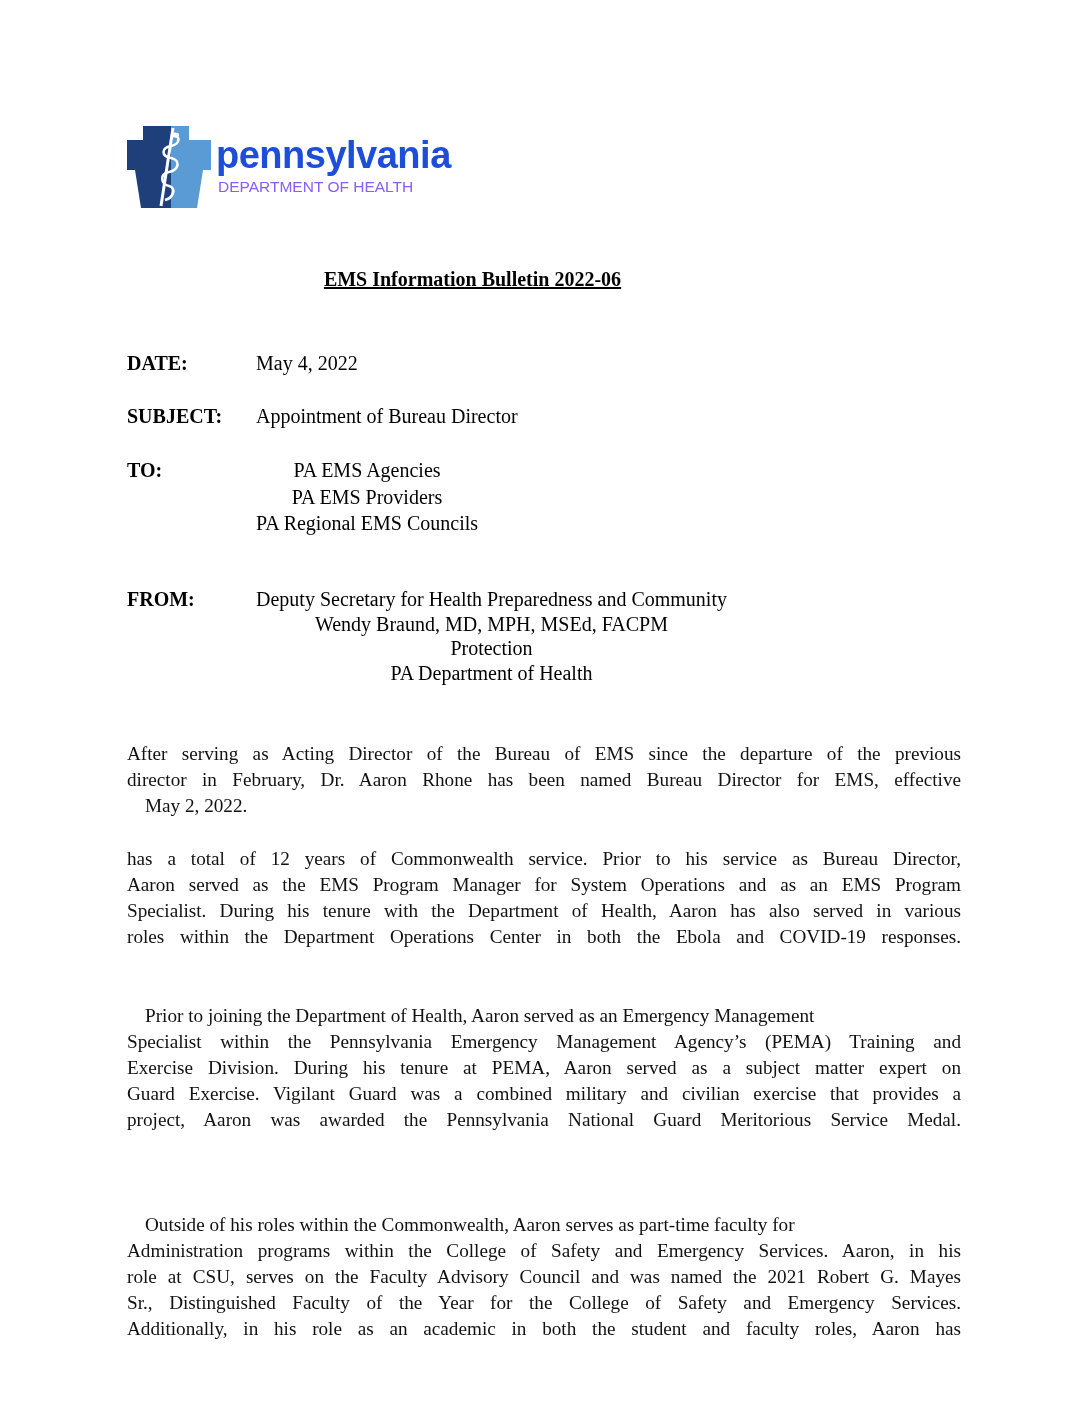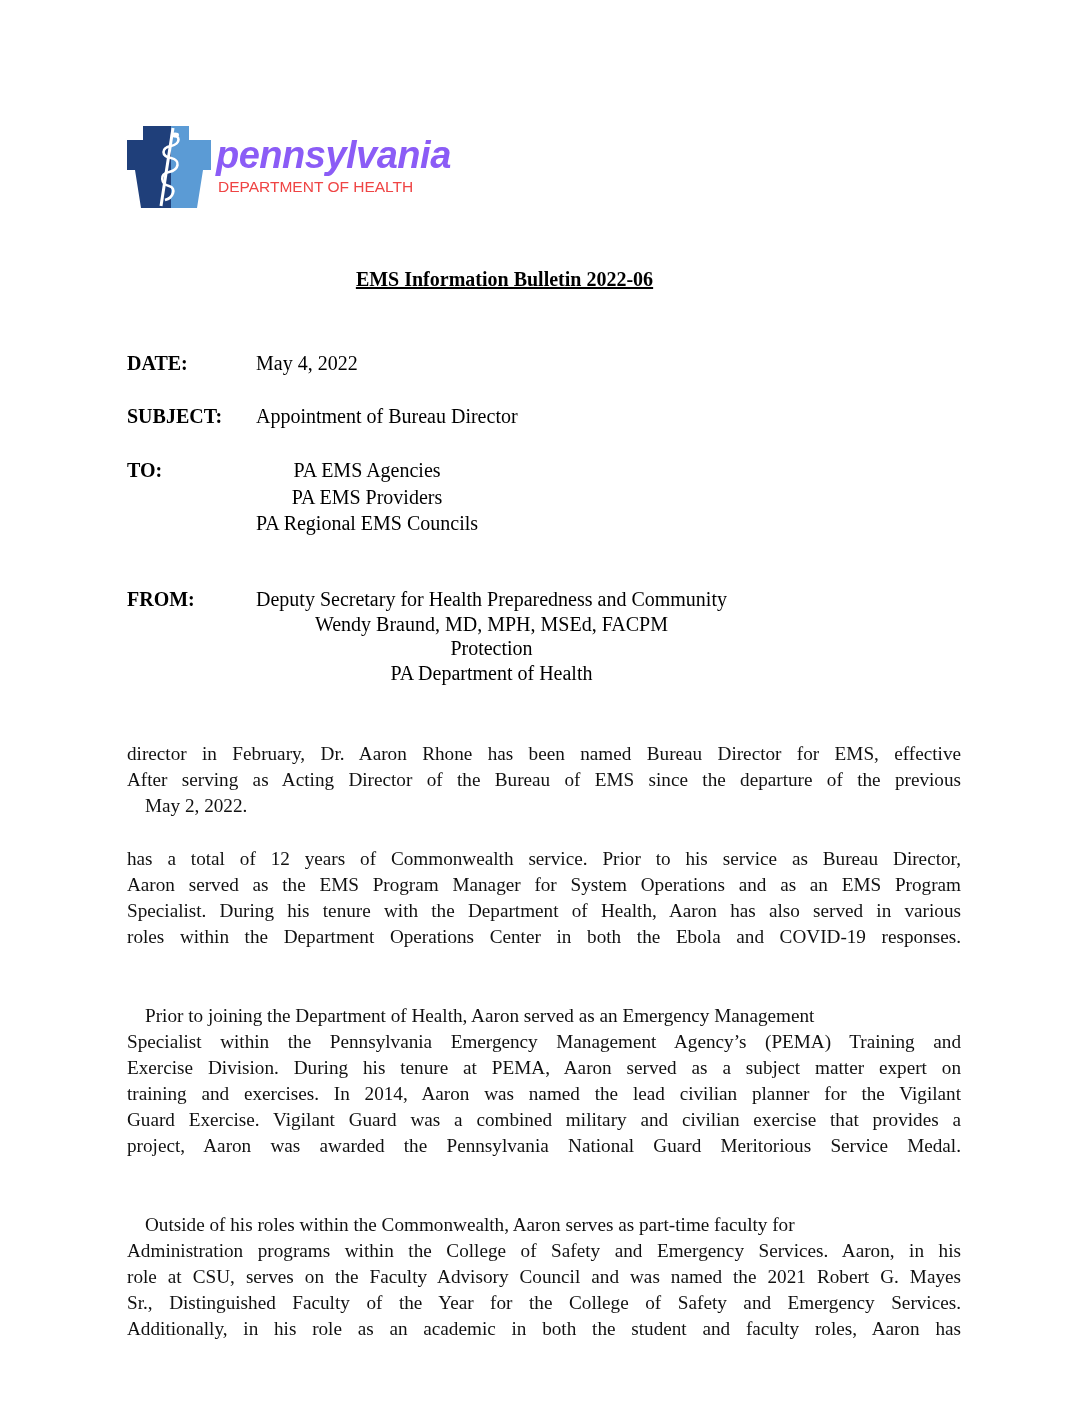--- a/index.html
+++ b/index.html
@@ -1,23 +1,23 @@
 <!DOCTYPE html>
 <html><head>
 <meta charset="utf-8">
 <style>
   html, body { margin: 0; padding: 0; background: #ffffff; }
   body { width: 1088px; height: 1408px; position: relative; overflow: hidden; }
   .page { position: absolute; left: 0; top: 0; width: 1088px; height: 1408px; background: #fff; color: #000; }
   .logo { position: absolute; left: 127px; top: 126px; width: 330px; height: 82px; }
   .logo svg { position: absolute; left: 0; top: 0; }
-  .logo-name { position: absolute; left: 89px; top: 7px; font-family: "Liberation Sans", sans-serif; font-weight: bold; font-size: 38px; color: #8b5cf6; letter-spacing: -0.5px; line-height: 44px; font-style: italic; }
-  .logo-dept { position: absolute; left: 91px; top: 52px; font-family: "Liberation Sans", sans-serif; font-size: 15.5px; color: #ef4444; letter-spacing: 0px; line-height: 18px; }
+  .logo-name { position: absolute; left: 89px; top: 7px; font-family: "Liberation Sans", sans-serif; font-weight: bold; font-size: 38px; color: #1d4ed8; letter-spacing: -0.5px; line-height: 44px; }
+  .logo-dept { position: absolute; left: 91px; top: 52px; font-family: "Liberation Sans", sans-serif; font-size: 15.5px; color: #8b5cf6; letter-spacing: 0px; line-height: 18px; }
 
-  .title { position: absolute; left: 0; width: 943px; top: 267px; text-align: center; font-family: "Liberation Serif", serif; font-weight: bold; font-size: 20px; text-decoration: underline; line-height: 24px; margin-left: 32px; }
+  .title { position: absolute; left: 0; width: 943px; top: 267px; text-align: center; font-family: "Liberation Serif", serif; font-weight: bold; font-size: 20px; text-decoration: underline; line-height: 24px; }
   .title span { margin-left: 2px; }
 
   .hdr { position: absolute; left: 127px; font-family: "Liberation Serif", serif; font-size: 20px; line-height: 26px; }
   .hdr .lbl { position: absolute; left: 0; top: 0; font-weight: bold; white-space: nowrap; }
   .hdr .val { position: absolute; left: 129px; top: 0; white-space: nowrap; text-align: center; }
   .hdr .val div { height: 26.5px; }
   .from .val div { height: 24.5px; }
 
   .body { position: absolute; left: 127px; width: 834px; font-family: "Liberation Serif", serif; font-size: 19.2px; line-height: 26px; text-align: justify; color: #111; }
   .body .line { display: block; text-align-last: justify; white-space: nowrap; }
@@ -73,37 +73,36 @@
     <span class="lbl">FROM:</span>
     <div class="val">
       <div>Deputy Secretary for Health Preparedness and Community</div>
       <div>Wendy Braund, MD, MPH, MSEd, FACPM</div>
       <div>Protection</div>
       <div>PA Department of Health</div>
     </div>
   </div>
 
   <div class="body" style="top:741px;">
+    <span class="line">After serving as Acting Director of the Bureau of EMS since the departure of the previous</span>
     <span class="line">director in February, Dr. Aaron Rhone has been named Bureau Director for EMS, effective</span>
-    <span class="line">After serving as Acting Director of the Bureau of EMS since the departure of the previous</span>
     <span class="line last">May 2, 2022.</span>
   </div>
 
   <div class="body" style="top:846px;">
     <span class="line">has a total of 12 years of Commonwealth service. Prior to his service as Bureau Director,</span>
     <span class="line">Aaron served as the EMS Program Manager for System Operations and as an EMS Program</span>
     <span class="line">Specialist. During his tenure with the Department of Health, Aaron has also served in various</span>
     <span class="line">roles within the Department Operations Center in both the Ebola and COVID-19 responses.</span>
   </div>
 
   <div class="body" style="top:1003px;">
     <span class="line last">Prior to joining the Department of Health, Aaron served as an Emergency Management</span>
     <span class="line">Specialist within the Pennsylvania Emergency Management Agency’s (PEMA) Training and</span>
     <span class="line">Exercise Division. During his tenure at PEMA, Aaron served as a subject matter expert on</span>
-    <span class="line">training and exercises. In 2014, Aaron was named the lead civilian planner for the Vigilant</span>
     <span class="line">Guard Exercise. Vigilant Guard was a combined military and civilian exercise that provides a</span>
     <span class="line">project, Aaron was awarded the Pennsylvania National Guard Meritorious Service Medal.</span>
   </div>
 
   <div class="body" style="top:1212px;">
     <span class="line last">Outside of his roles within the Commonwealth, Aaron serves as part-time faculty for</span>
     <span class="line">Administration programs within the College of Safety and Emergency Services. Aaron, in his</span>
     <span class="line">role at CSU, serves on the Faculty Advisory Council and was named the 2021 Robert G. Mayes</span>
     <span class="line">Sr., Distinguished Faculty of the Year for the College of Safety and Emergency Services.</span>
     <span class="line">Additionally, in his role as an academic in both the student and faculty roles, Aaron has</span>

